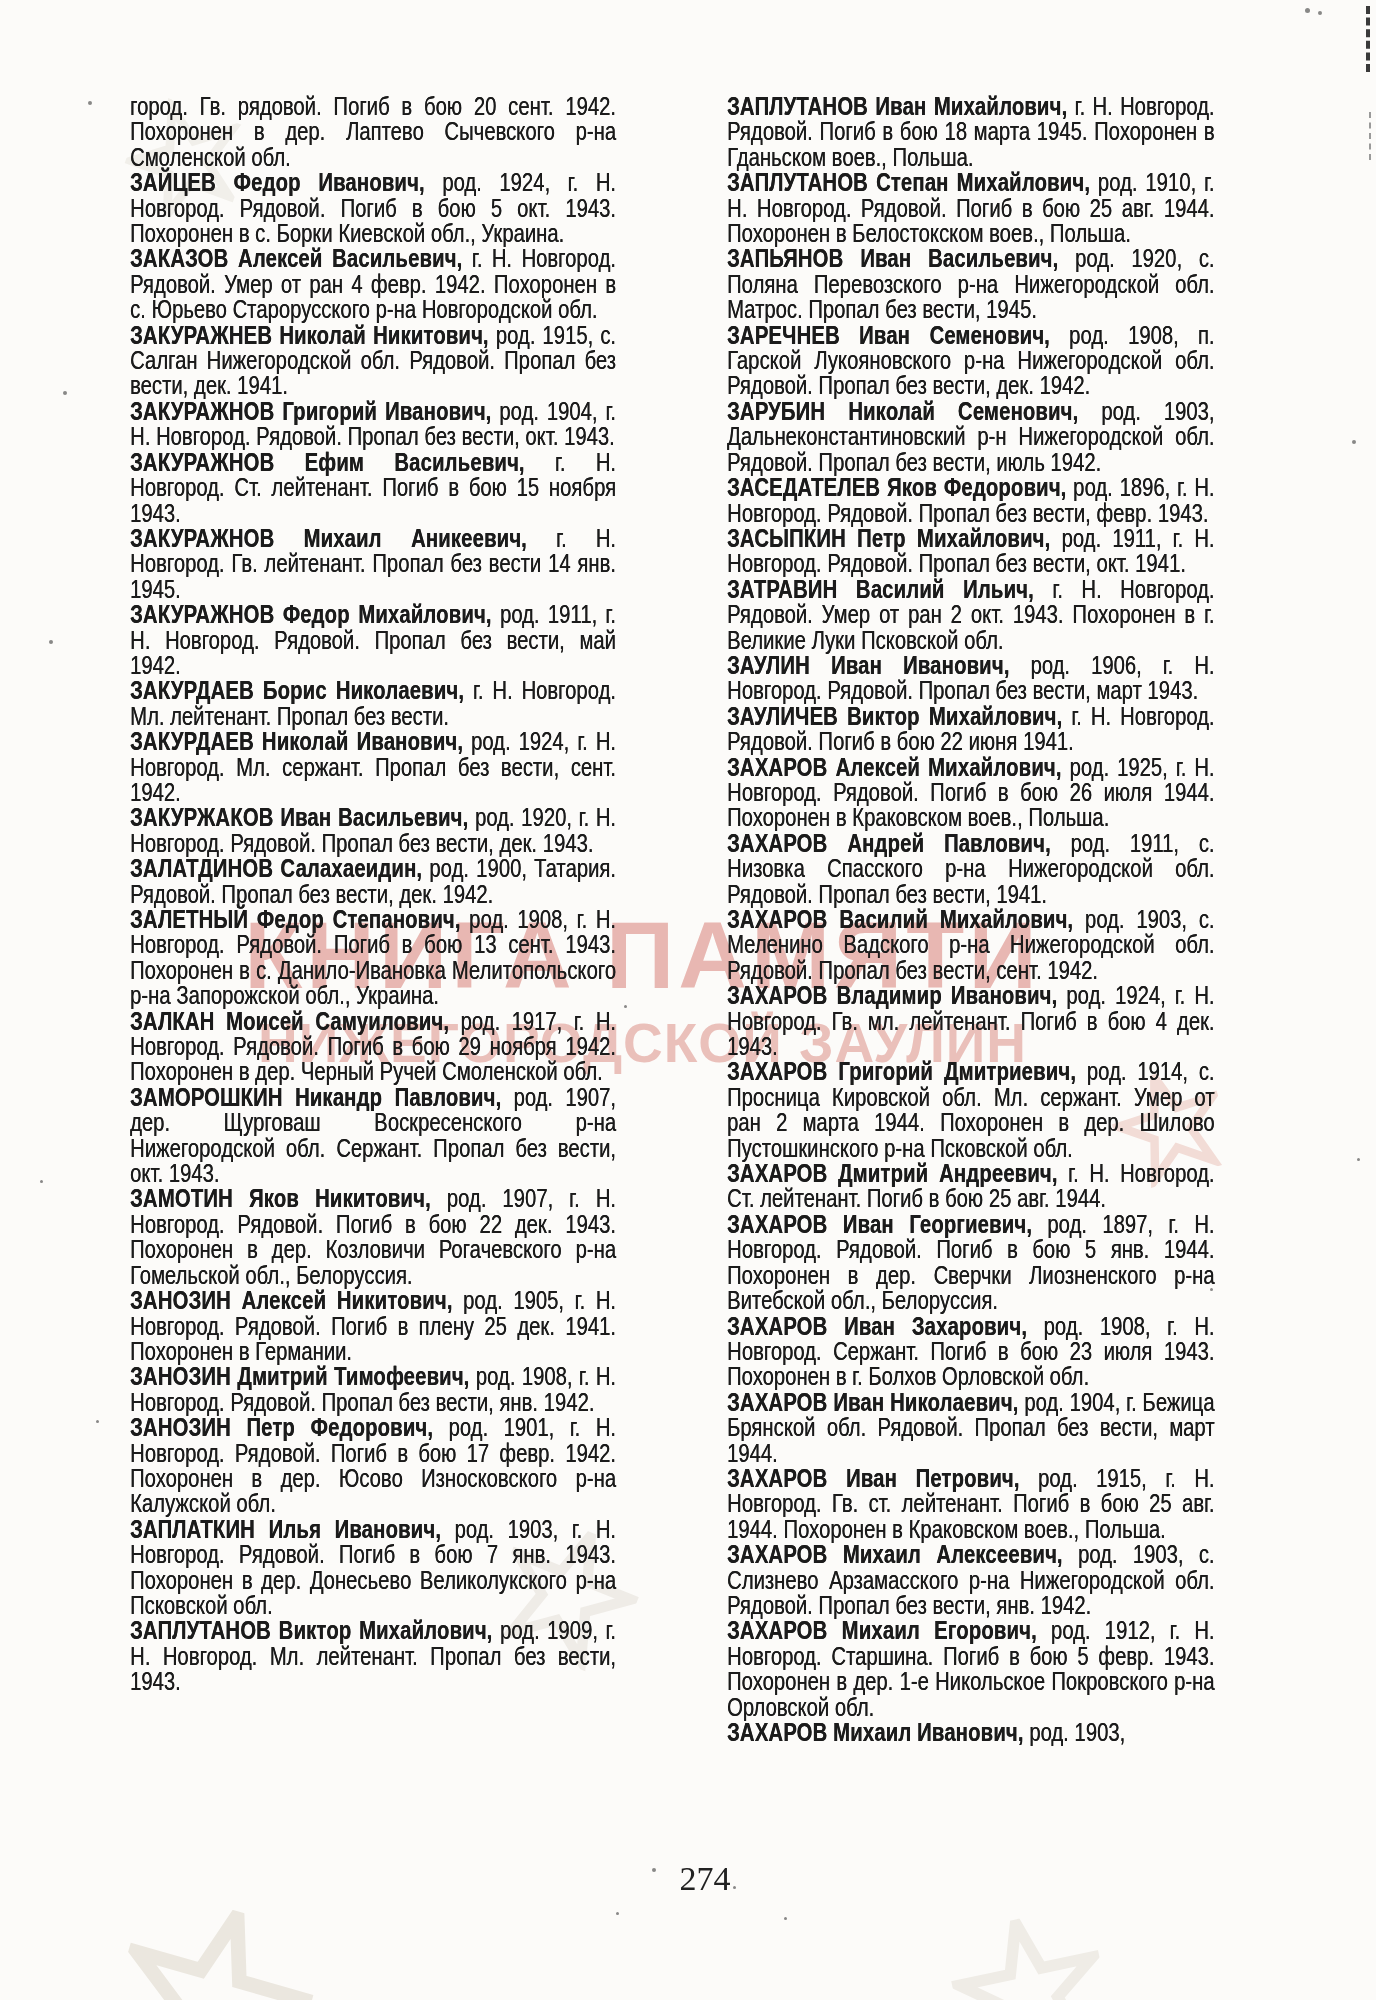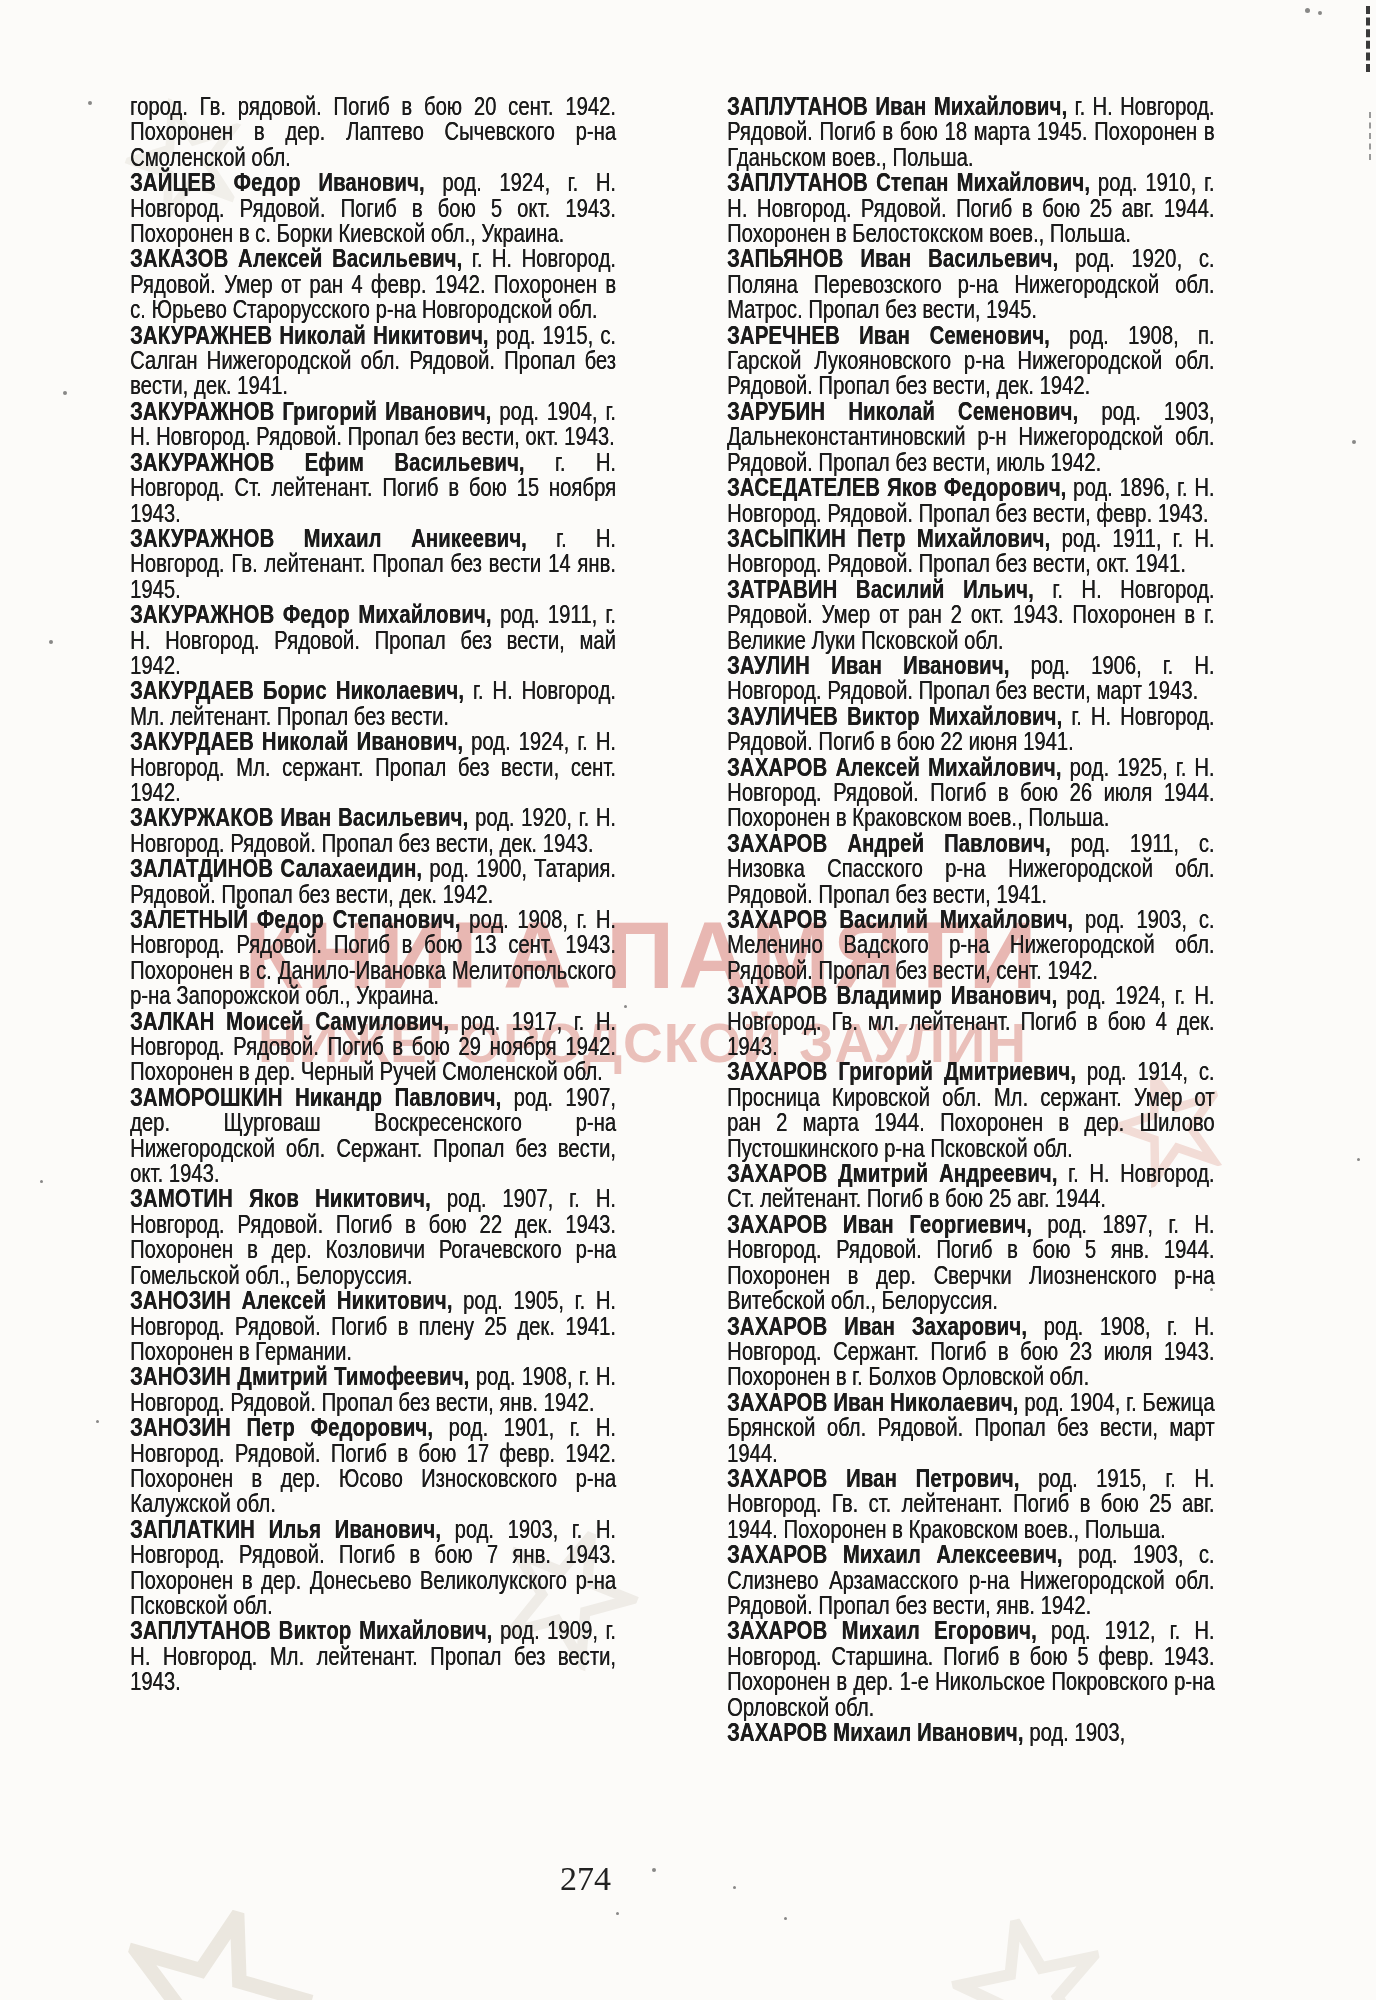--- a/index.html
+++ b/index.html
@@ -29,21 +29,21 @@
     text-align:justify;transform:scaleX(0.78);transform-origin:0 0;
     text-shadow:0.3px 0 0 currentColor;
   }
   .col-left{left:130px;width:623px;}
   .col-right{left:727px;width:625px;}
   .entry{margin:0;padding:0;}
   .entry b{font-weight:700;letter-spacing:0.2px;}
   
   .page-number{
     position:absolute;top:1860px;left:560px;width:290px;z-index:2;
-    text-align:left;font-family:"Liberation Serif",serif;
+    text-align:center;font-family:"Liberation Serif",serif;
     font-size:34px;color:#222;
   }
 </style>
 </head>
 <body>
 
 <div class="wm-layer">
   <div class="wm-line wm-line1" style="color: rgb(229, 172, 166);">КНИГА ПАМЯТИ</div>
   <div class="wm-line wm-line2" style="color: rgb(232, 182, 176);">НИЖЕГОРОДСКОЙ ЗАУЛИН</div>
 

